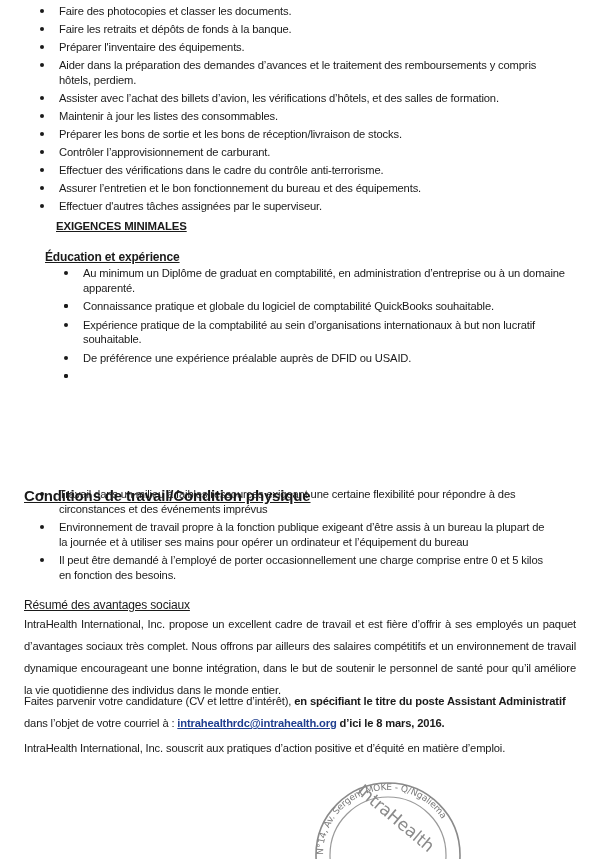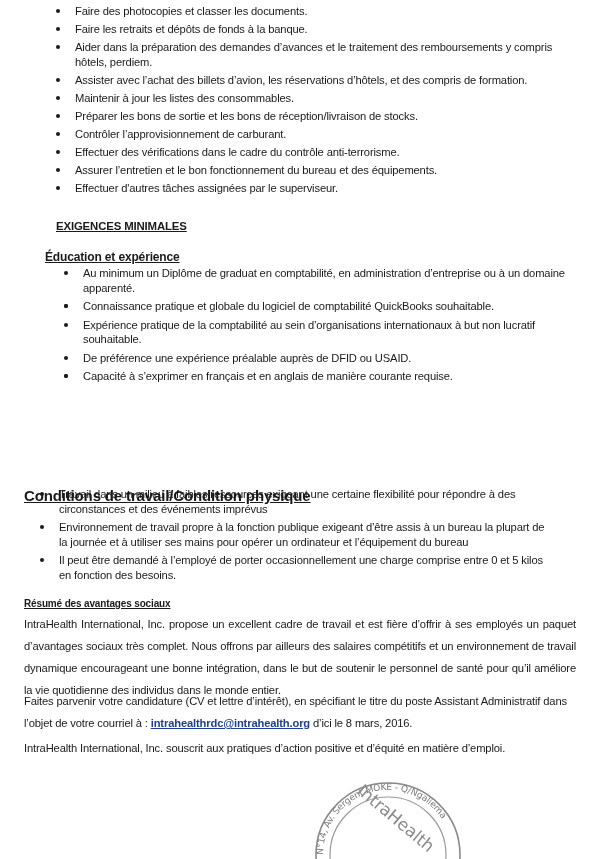--- a/index.html
+++ b/index.html
@@ -16,83 +16,84 @@
       position: relative;
       padding-left: 59px;
       padding-right: 30px;
       line-height: 14.5px;
       margin-bottom: 4px;
     }
     .bl li .dot {
       position: absolute; left: 40px; top: 5px;
       width: 4px; height: 4px; border-radius: 50%; background: #1a1a1a;
     }
-    #duties { position: absolute; top: 4px; left: 16px; width: 575px; }
+    #duties { position: absolute; top: 4px; left: 0; width: 575px; }
     #duties li { margin-bottom: 3.6px; }
     .h-main {
       position: absolute; left: 24px; top: 220px;
       font-weight: bold; text-decoration: underline; font-size: 11.4px; padding-left: 32px;
     }
     .h-sub {
       position: absolute; left: 45px; top: 250px;
       font-weight: bold; text-decoration: underline; font-size: 12px;
     }
     #edu { position: absolute; top: 266px; left: 0; width: 600px; padding-left: 24px; }
     .h-cond {
       position: absolute; left: 24px; top: 487px;
       font-weight: bold; text-decoration: underline; font-size: 15px;
     }
     #cond { position: absolute; top: 487px; left: 0; width: 579px; }
     .h-ben {
       position: absolute; left: 24px; top: 598px;
-      font-weight: bold; text-decoration: underline; font-size: 10px;
+      font-weight: normal; text-decoration: underline; font-size: 12px;
     }
     .para {
       position: absolute; left: 24px; width: 552px;
       text-align: justify; line-height: 22px;
     }
     #benefits { top: 613px; }
     #apply { top: 690px; text-align: left; }
-    #apply b { font-weight: normal; text-align: center; }
+    #apply b { font-weight: bold; text-align: center; }
     #apply a { color: #1f3e8f; text-decoration: underline; font-weight: bold; }
     #eeo { top: 737px; text-align: left; }
     .stamp {
       position: absolute; left: 305px; top: 763px;
       width: 160px; height: 96px; overflow: hidden;
     }
     .stamp svg { display: block; }
   </style>
 </head>
 <body>
 
 <div class="page">
 
   <ul class="bl" id="duties">
       <li><span class="dot"></span><span>Faire des photocopies et classer les documents.</span></li>
       <li><span class="dot"></span><span>Faire les retraits et dépôts de fonds à la banque.</span></li>
+      <li><span class="dot"></span><span>Préparer l'inventaire des équipements.</span></li>
       <li><span class="dot"></span><span>Aider dans  la préparation des demandes d’avances et le traitement des remboursements y compris hôtels, perdiem.</span></li>
-      <li><span class="dot"></span><span>Assister avec  l’achat des billets d’avion, les réservations  d’hôtels,  et des compris de formation.</span></li>
+      <li><span class="dot"></span><span>Assister avec  l’achat des billets d’avion, les vérifications  d’hôtels,  et des salles de formation.</span></li>
       <li><span class="dot"></span><span>Maintenir à jour les listes des consommables.</span></li>
       <li><span class="dot"></span><span>Préparer les bons de sortie et les bons de réception/livraison de stocks.</span></li>
       <li><span class="dot"></span><span>Contrôler l’approvisionnement de carburant.</span></li>
       <li><span class="dot"></span><span>Effectuer des vérifications dans le cadre du contrôle anti-terrorisme.</span></li>
       <li><span class="dot"></span><span>Assurer l’entretien et le bon fonctionnement du bureau et des équipements.</span></li>
       <li><span class="dot"></span><span>Effectuer d'autres tâches assignées par le superviseur.</span></li>
     </ul>
 
   <div class="h-main">EXIGENCES MINIMALES</div>
   <div class="h-sub">Éducation et expérience</div>
   <ul class="bl" id="edu">
       <li><span class="dot"></span><span>Au minimum un Diplôme de graduat en comptabilité, en administration d’entreprise ou à un domaine apparenté.</span></li>
       <li><span class="dot"></span></li>
       <li><span class="dot"></span><span>Connaissance pratique et globale du logiciel de comptabilité QuickBooks souhaitable.</span></li>
       <li><span class="dot"></span><span>Expérience pratique de la comptabilité au sein d’organisations internationaux à but non lucratif souhaitable.</span></li>
       <li><span class="dot"></span><span>De préférence une expérience préalable auprès de DFID ou USAID.</span></li>
       <li><span class="dot"></span></li>
-      <li><span class="dot"></span><span>Capacité à s’exprimer en français et en anglais de manière courante requise.</span></li>
+      <li><span class="dot"></span></li>
     </ul>
 
   <div class="h-cond">Conditions de travail/Condition physique</div>
   <ul class="bl" id="cond">
       <li><span class="dot"></span><span>Travail dans un milieu à faibles ressources exigeant une certaine flexibilité pour répondre à des circonstances et des événements imprévus</span></li>
       <li><span class="dot"></span><span>Environnement de travail propre à la fonction publique exigeant d’être assis à un bureau la plupart de la journée et à utiliser ses mains pour opérer un ordinateur et l’équipement du bureau</span></li>
       <li><span class="dot"></span><span>Il peut être demandé à l’employé de porter occasionnellement une charge comprise entre 0 et 5 kilos en fonction des besoins.</span></li>
     </ul>
 
   <div class="h-ben">Résumé des avantages sociaux</div>

